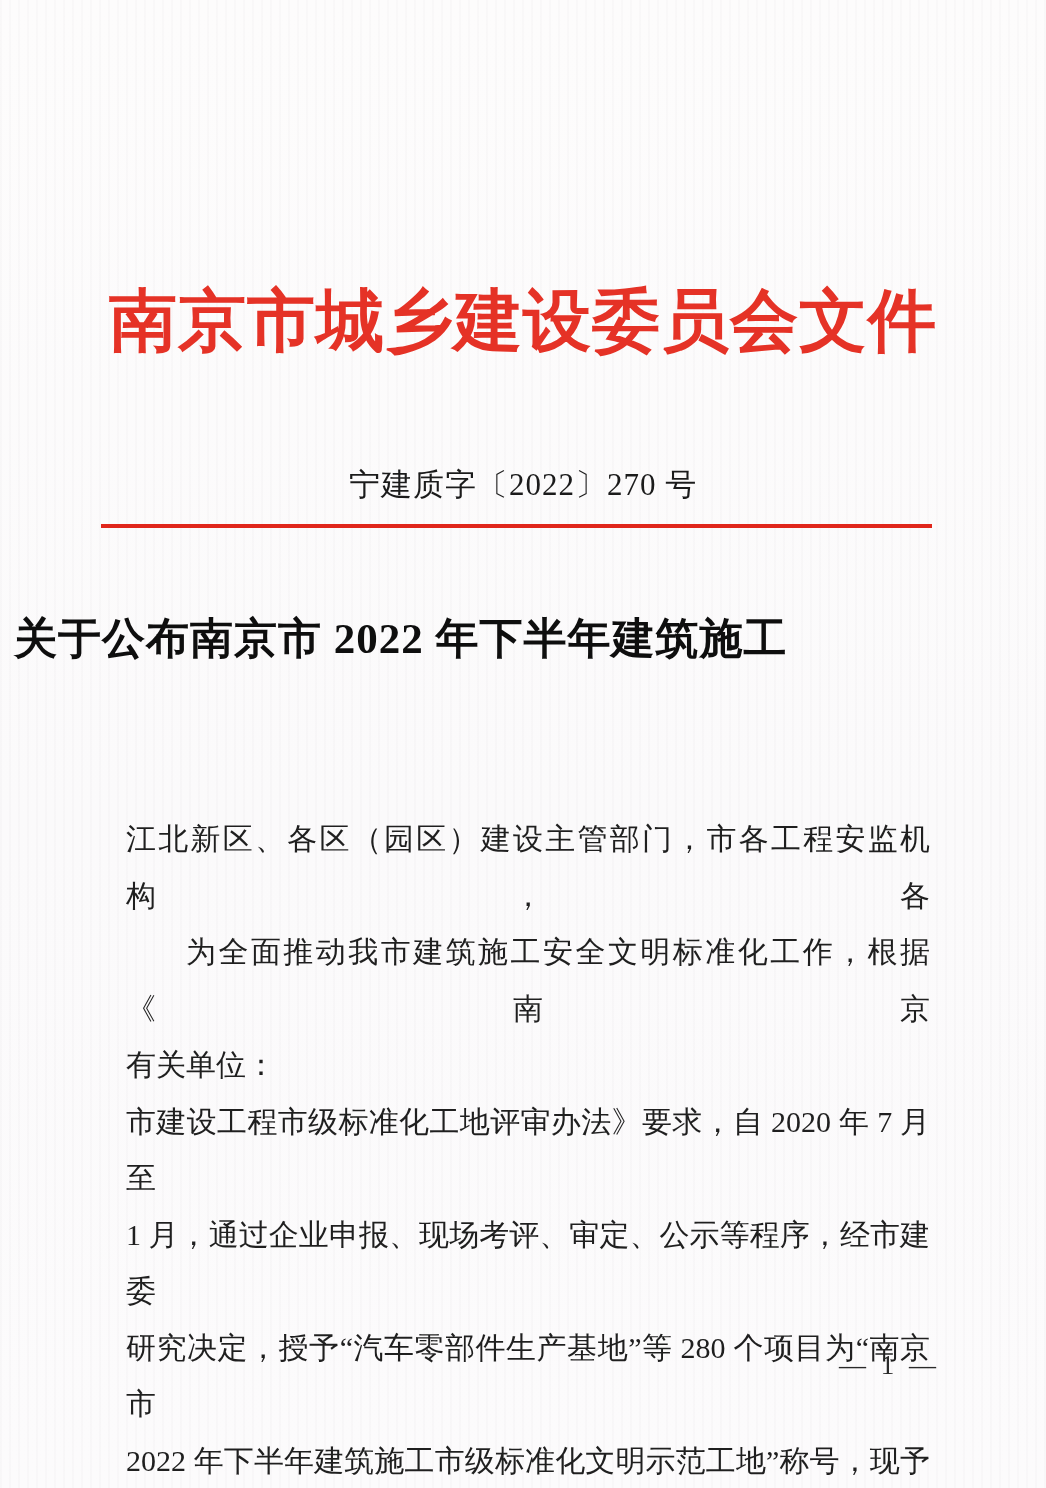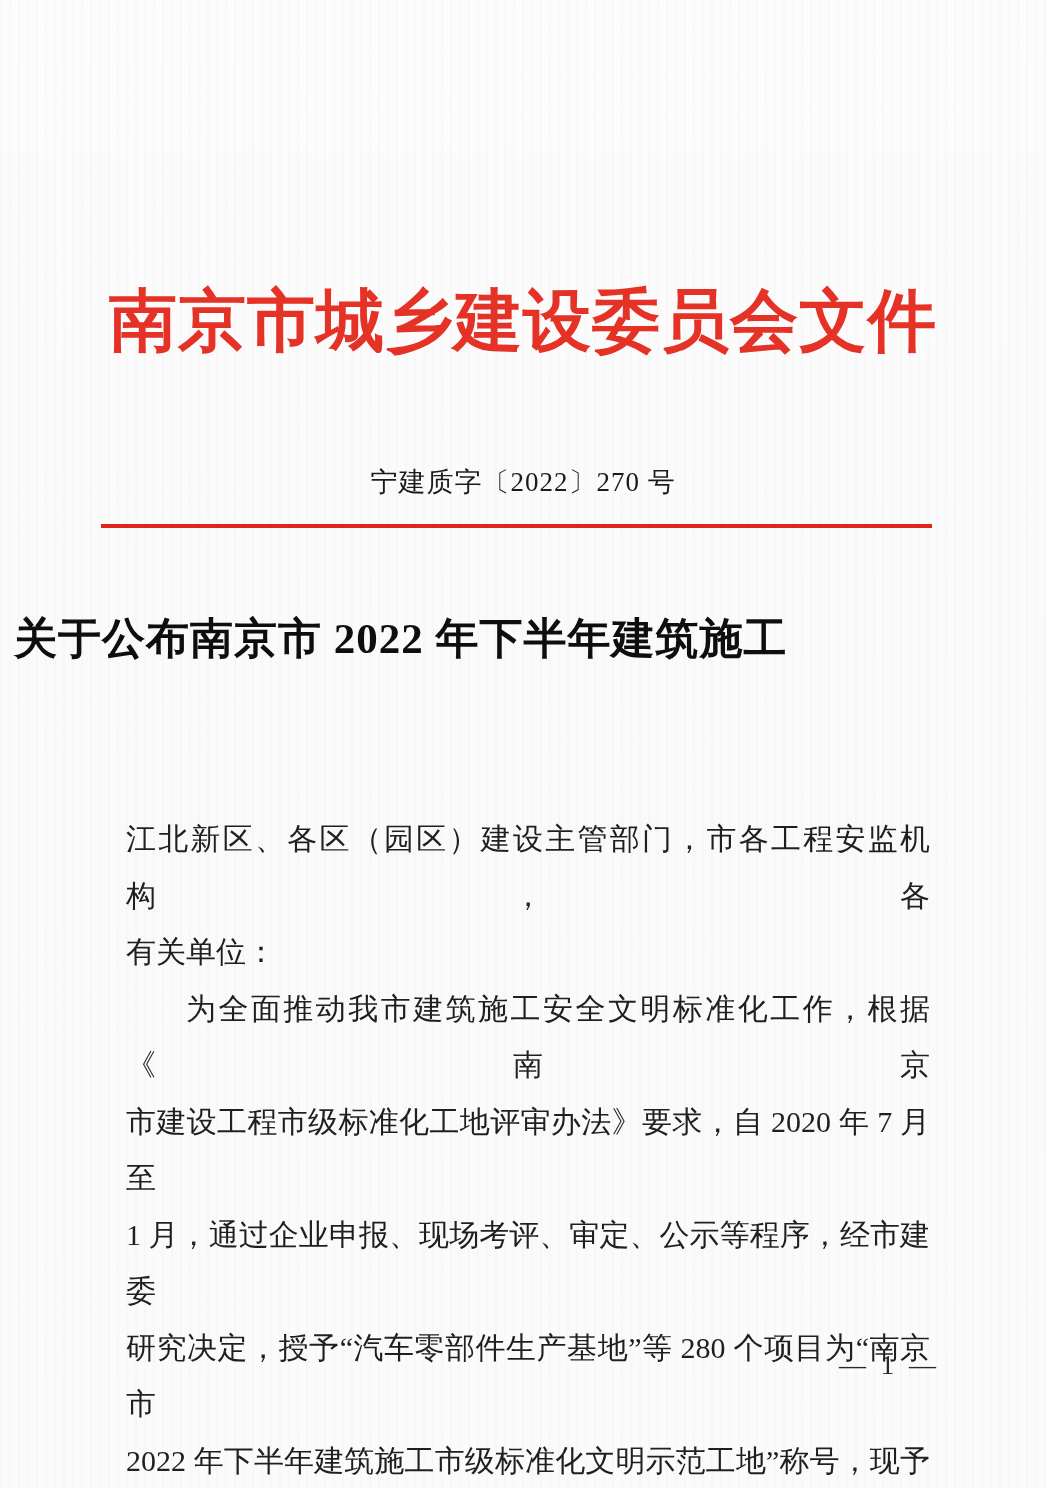--- a/index.html
+++ b/index.html
@@ -34,21 +34,21 @@
     letter-spacing: 1px;
     white-space: nowrap;
   }
 
   .doc-number {
     position: absolute;
     top: 466px;
     left: 0;
     width: 100%;
     text-align: center;
-    font-size: 27px;
+    font-size: 31px;
     line-height: 1.2;
     color: #1b1b1b;
     letter-spacing: 1px;
   }
 
   .red-line {
     position: absolute;
     top: 524px;
     left: 101px;
     width: 831px;
@@ -106,22 +106,22 @@
   <div class="doc-number">宁建质字〔2022〕270 号</div>
 
   <div class="red-line"></div>
 
   <div class="doc-title">
     <div>关于公布南京市 2022 年下半年建筑施工</div>
   </div>
 
   <div class="body-text">
     <div class="line j">江北新区、各区（园区）建设主管部门，市各工程安监机构，各</div>
+    <div class="line j indent">为全面推动我市建筑施工安全文明标准化工作，根据《南京</div>
     <div class="line">有关单位：</div>
-    <div class="line j indent">为全面推动我市建筑施工安全文明标准化工作，根据《南京</div>
     <div class="line j">市建设工程市级标准化工地评审办法》要求，自 2020 年 7 月至</div>
     <div class="line j">1 月，通过企业申报、现场考评、审定、公示等程序，经市建委</div>
     <div class="line j">研究决定，授予“汽车零部件生产基地”等 280 个项目为“南京市</div>
     <div class="line j">2022 年下半年建筑施工市级标准化文明示范工地”称号，现予以</div>
 
   </div>
 
   <div class="page-number">— 1 —</div>
 
 </div>

